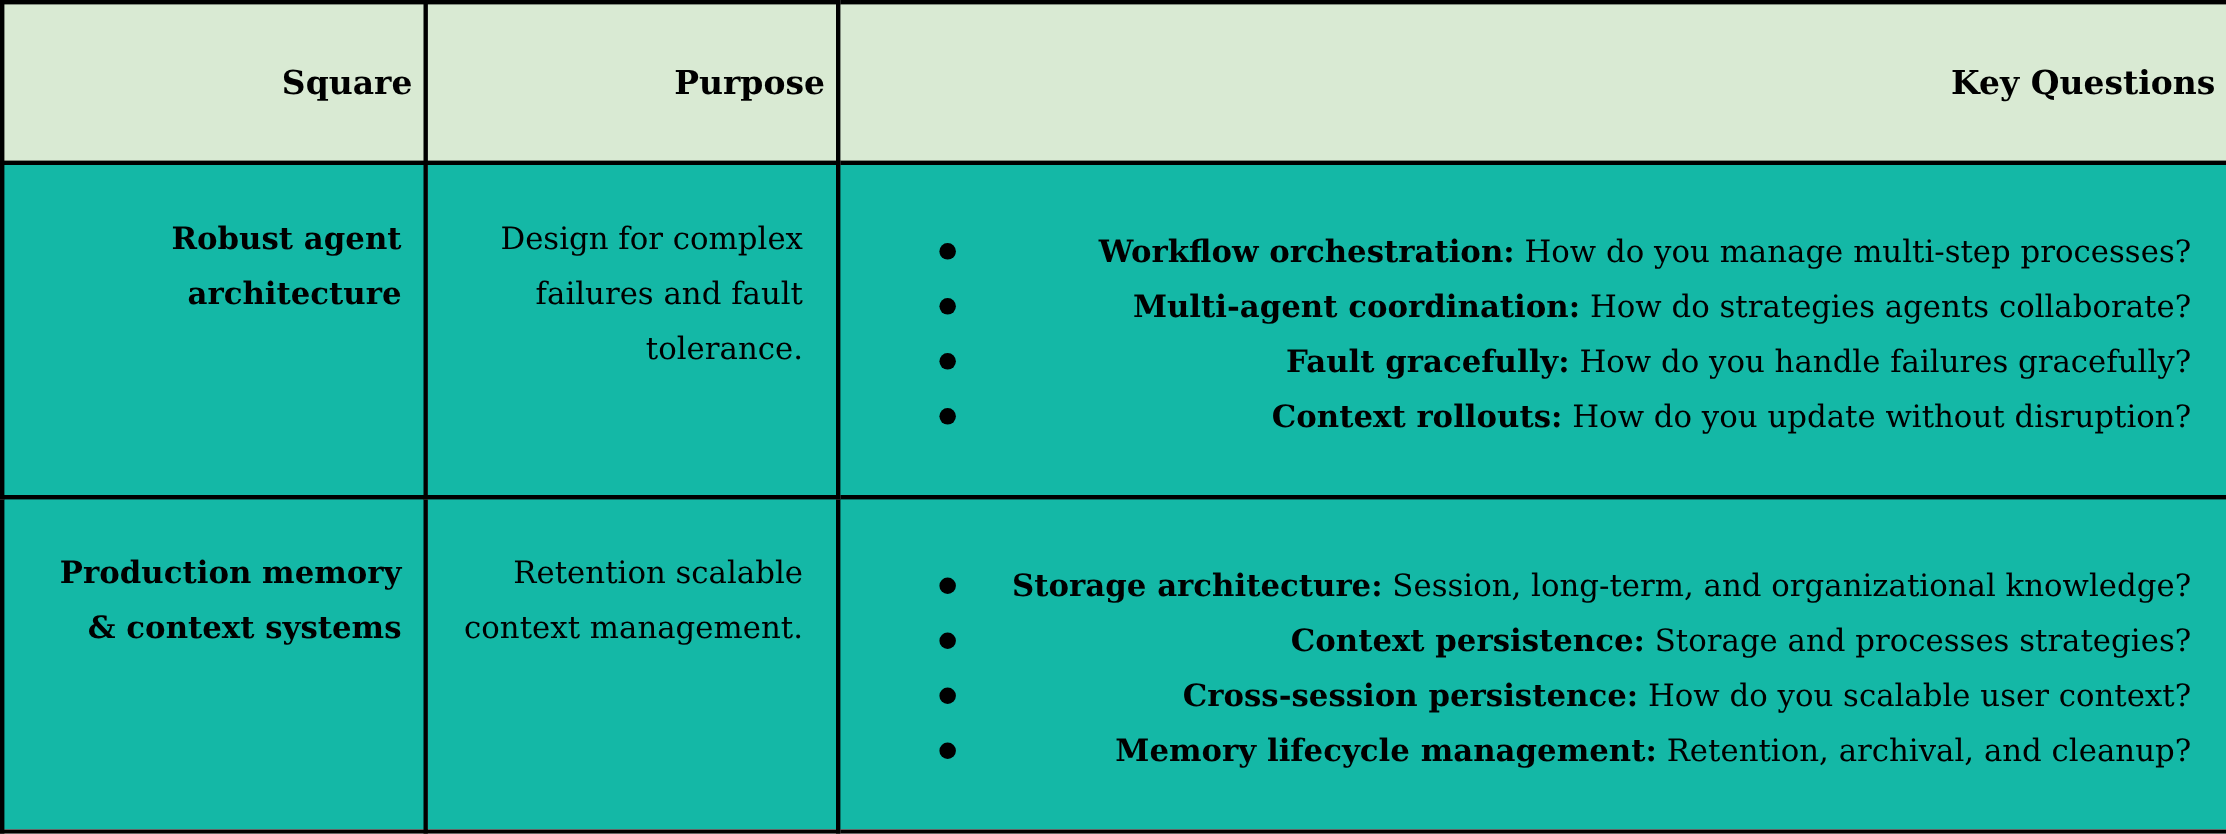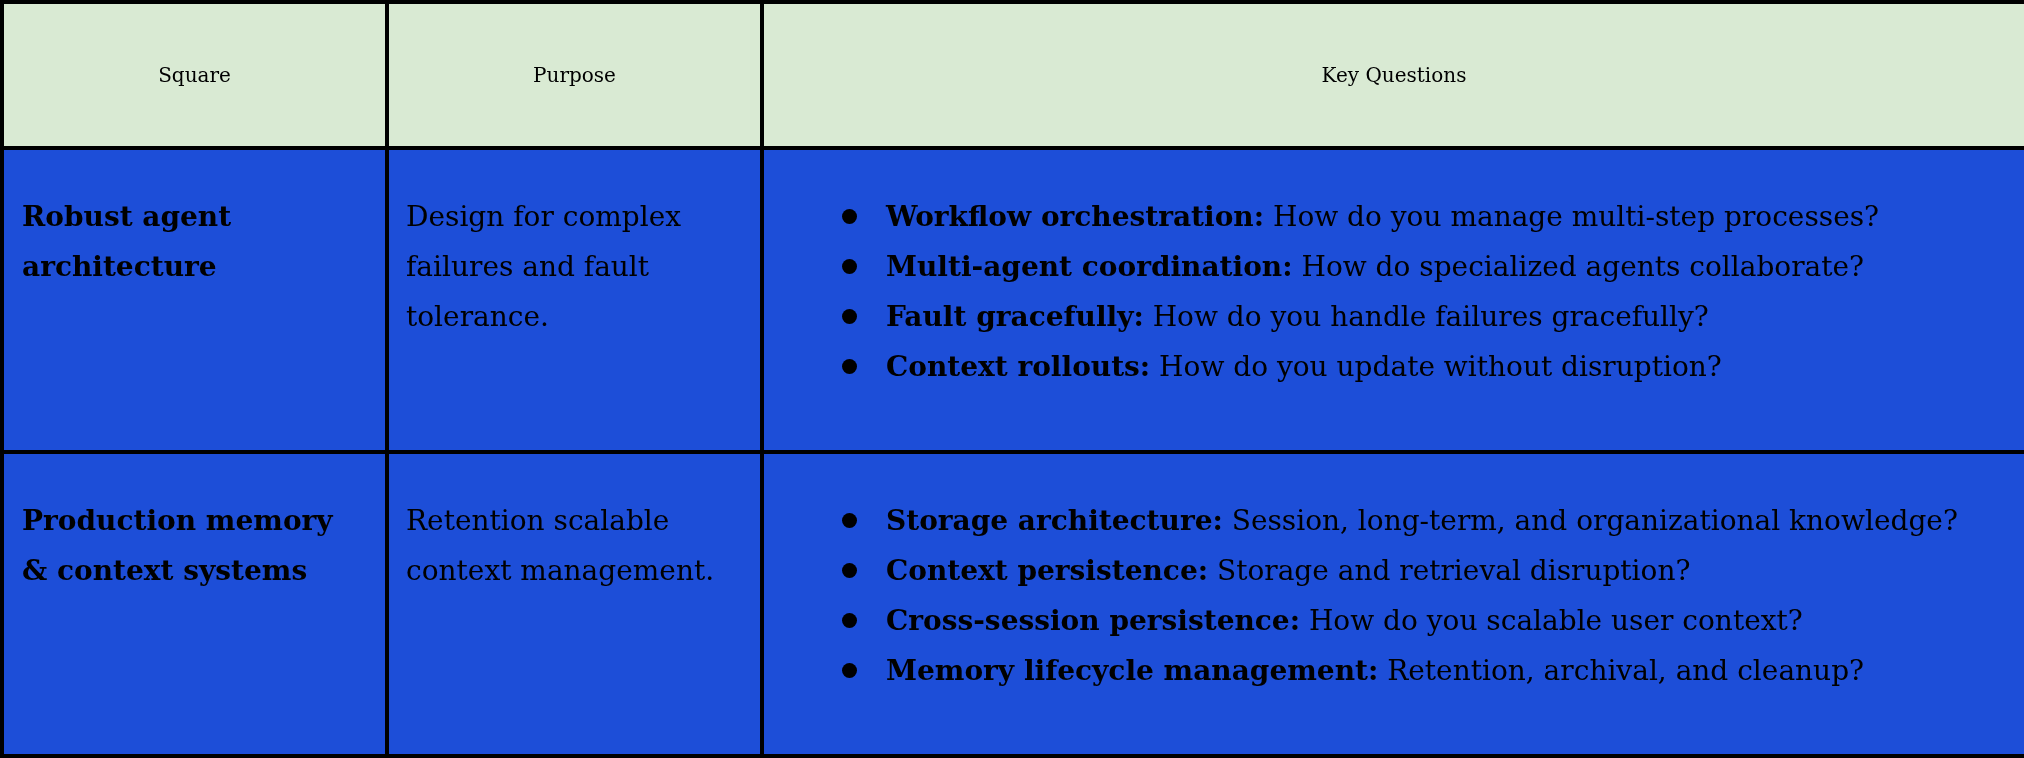--- a/index.html
+++ b/index.html
@@ -20,39 +20,40 @@
     height: 758px;
   }
   .doc-table th,
   .doc-table td {
     border: 4px solid var(--border-color, #000);
     overflow: hidden;
   }
   .doc-table th {
     height: 142px;
     background: var(--header-bg, #d9ead3);
-    font-size: 20px;
-    font-weight: normal;
-    text-align: center;
+    font-size: 30px;
+    font-weight: bold;
+    text-align: right;
     vertical-align: middle;
     padding: 0 10px;
   }
   .doc-table td {
     vertical-align: top;
     font-size: 28px;
     line-height: 50px;
     padding: 42px 20px 20px 18px;
-    background: #1d4ed8;
+    background: #14b8a6;
+    text-align: right;
   }
   tr.body-row { height: 300px; }
   td.square-cell { font-weight: bold; }
   td.purpose-cell { padding-left: 17px; padding-right: 30px; }
   td.questions-cell { padding-left: 4px; padding-right: 20px; }
   ul.questions-list {
-    margin: 0;
+    margin: 12px;
     padding: 0 0 0 118px;
     list-style: none;
   }
   ul.questions-list li {
     position: relative;
     line-height: 50px;
   }
   ul.questions-list li .bullet-dot {
     position: absolute;
     left: -44px;
@@ -80,32 +81,32 @@
       <th>Key Questions</th>
     </tr>
   </thead>
   <tbody>
     <tr class="body-row">
       <td class="square-cell">Robust agent architecture</td>
       <td class="purpose-cell">Design for complex failures and fault tolerance.</td>
       <td class="questions-cell">
         <ul class="questions-list">
           <li><span class="bullet-dot"></span><span class="q-label">Workflow orchestration:</span><span class="q-text"> How do you manage multi-step processes?</span></li>
-          <li><span class="bullet-dot"></span><span class="q-label">Multi-agent coordination:</span><span class="q-text"> How do specialized agents collaborate?</span></li>
+          <li><span class="bullet-dot"></span><span class="q-label">Multi-agent coordination:</span><span class="q-text"> How do strategies agents collaborate?</span></li>
           <li><span class="bullet-dot"></span><span class="q-label">Fault gracefully:</span><span class="q-text"> How do you handle failures gracefully?</span></li>
           <li><span class="bullet-dot"></span><span class="q-label">Context rollouts:</span><span class="q-text"> How do you update without disruption?</span></li>
         </ul>
       </td>
     </tr>
     <tr class="body-row">
       <td class="square-cell">Production memory &amp; context systems</td>
       <td class="purpose-cell">Retention scalable context management.</td>
       <td class="questions-cell">
         <ul class="questions-list">
           <li><span class="bullet-dot"></span><span class="q-label">Storage architecture:</span><span class="q-text"> Session, long-term, and organizational knowledge?</span></li>
-          <li><span class="bullet-dot"></span><span class="q-label">Context persistence:</span><span class="q-text"> Storage and retrieval disruption?</span></li>
+          <li><span class="bullet-dot"></span><span class="q-label">Context persistence:</span><span class="q-text"> Storage and processes strategies?</span></li>
           <li><span class="bullet-dot"></span><span class="q-label">Cross-session persistence:</span><span class="q-text"> How do you scalable user context?</span></li>
           <li><span class="bullet-dot"></span><span class="q-label">Memory lifecycle management:</span><span class="q-text"> Retention, archival, and cleanup?</span></li>
         </ul>
       </td>
     </tr>
   </tbody>
 </table>
 
 </body></html>

